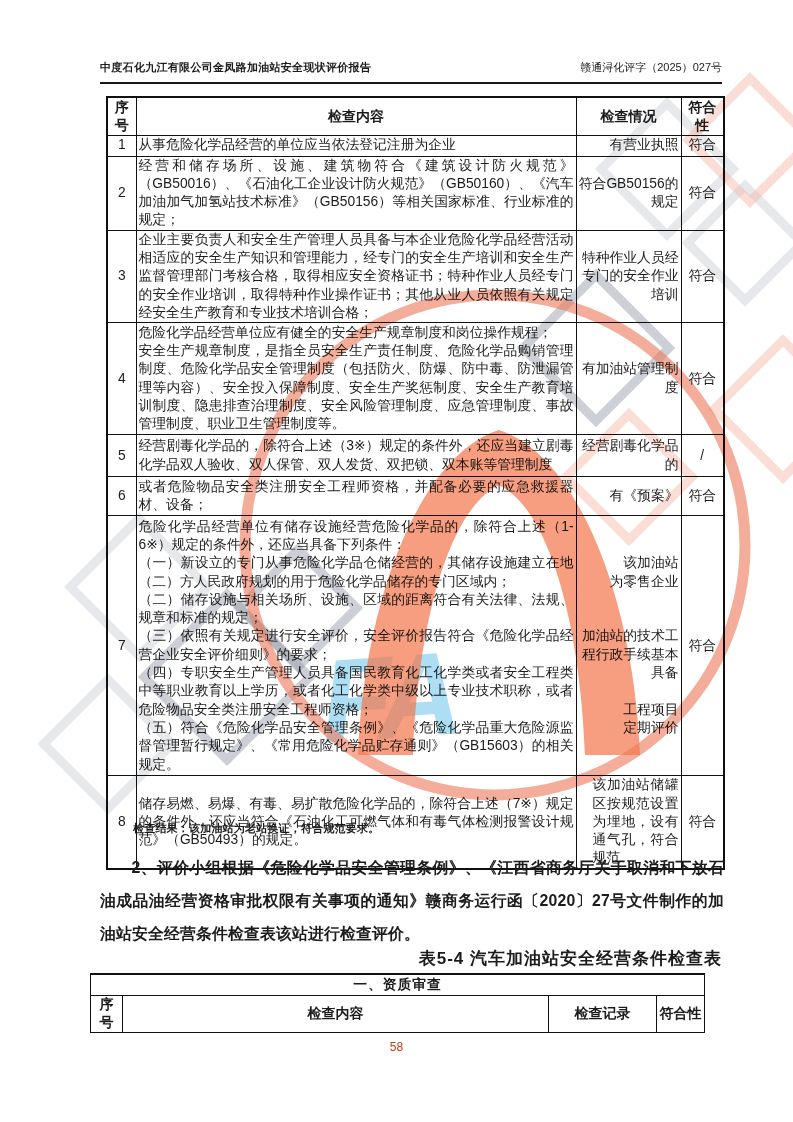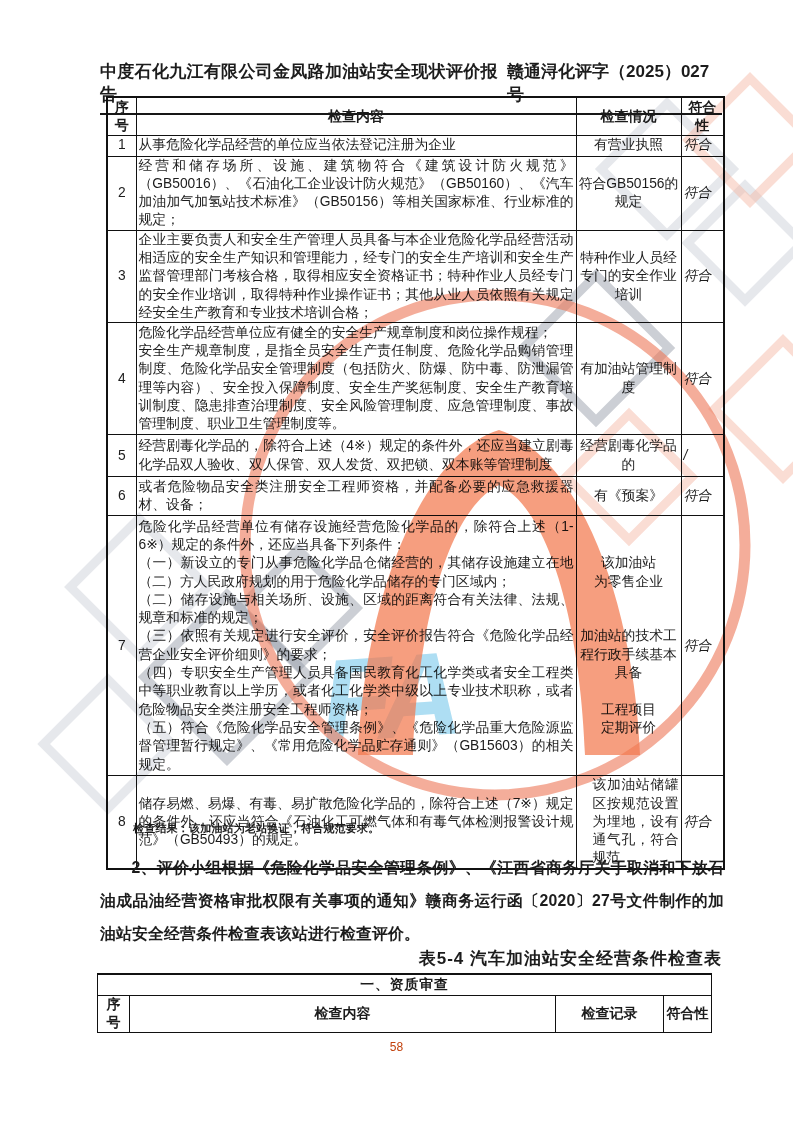--- a/index.html
+++ b/index.html
@@ -6,42 +6,42 @@
   body{
     width:793px;height:1122px;background:#ffffff;position:relative;overflow:hidden;
     font-family:"Liberation Sans","DejaVu Sans",sans-serif;color:#1c1c1c;
   }
   .page{position:absolute;inset:0;background:#fff;}
 
   
   .doc-header{
     position:absolute;left:100px;top:60px;width:622px;
     display:flex;justify-content:space-between;align-items:flex-end;
-    font-size:17px;padding-bottom:7px;border-bottom:2.5px solid #171717;
+    font-size:11px;padding-bottom:7px;border-bottom:2.5px solid #171717;
   }
   .doc-header .left{font-weight:600;letter-spacing:.3px;}
-  .doc-header .right{font-weight:700;}
+  .doc-header .right{font-weight:400;}
 
   
   table{border-collapse:collapse;table-layout:fixed;}
   .check-table{
     position:absolute;left:106px;top:96px;width:617px;
     font-size:13.8px;line-height:18.3px;
     border:2px solid #111;
   }
   .check-table td,.check-table th{
     border:1px solid #111;padding:0 2px;overflow:hidden;vertical-align:middle;
     font-weight:normal;
   }
   .check-table thead th{font-weight:700;text-align:center;height:21px;font-size:14px;}
   .c-no{text-align:center;}
   .c-content{text-align:justify;white-space:pre-line;padding:1px 3px;}
-  .c-status{text-align:center;white-space:pre-line;}
+  .c-status{text-align:right;white-space:pre-line;}
   .c-status.left{text-align:justify;padding-left:16px;}
-  .c-conf{font-style:italic;}
+  .c-conf{text-align:center;}
   .check-table tbody tr:nth-child(1) td{height:20px;}
   .check-table tbody tr:nth-child(2) td{height:59px;}
   .check-table tbody tr:nth-child(3) td{height:91px;}
   .check-table tbody tr:nth-child(4) td{height:111px;margin-left:30px;}
   .check-table tbody tr:nth-child(5) td{height:41px;}
   .check-table tbody tr:nth-child(6) td{height:38px;}
   .check-table tbody tr:nth-child(7) td{height:259px;}
   .check-table tbody tr:nth-child(8) td{height:77px;}
 
   
@@ -54,21 +54,21 @@
     font-size:15.8px;line-height:33px;text-align:justify;text-indent:2em;
     font-weight:600;letter-spacing:.2px;
   }
 
   
   .t2-title{
     position:absolute;left:100px;top:947px;width:622px;text-align:right;
     font-size:17px;font-weight:700;letter-spacing:1px;
   }
   .table2{
-    position:absolute;left:97px;top:973px;width:614px;
+    position:absolute;left:90px;top:973px;width:614px;
     font-size:13.8px;border:1px solid #111;border-top:2.5px solid #111;
   }
   .table2 th{border:1px solid #111;font-weight:700;text-align:center;padding:0 2px;}
   .table2 .band th{height:20px;letter-spacing:1px;}
   .table2 .cols th{height:28px;font-size:14px;}
 
   .page-number{
     position:absolute;left:0;top:1040px;width:100%;text-align:center;
     font-size:12px;color:#c2410c;
   }
@@ -133,21 +133,21 @@
         </tr>
         <tr>
           <td class="c-no">4</td>
           <td class="c-content">危险化学品经营单位应有健全的安全生产规章制度和岗位操作规程；
 安全生产规章制度，是指全员安全生产责任制度、危险化学品购销管理制度、危险化学品安全管理制度（包括防火、防爆、防中毒、防泄漏管理等内容）、安全投入保障制度、安全生产奖惩制度、安全生产教育培训制度、隐患排查治理制度、安全风险管理制度、应急管理制度、事故管理制度、职业卫生管理制度等。</td>
           <td class="c-status">有加油站管理制度</td>
           <td class="c-conf">符合</td>
         </tr>
         <tr>
           <td class="c-no">5</td>
-          <td class="c-content">经营剧毒化学品的，除符合上述（4※）规定的条件外，还应当建立剧毒化学品双人验收、双人保管、双人发货、双把锁、双本账等管理制度</td>
+          <td class="c-content">经营剧毒化学品的，除符合上述（3※）规定的条件外，还应当建立剧毒化学品双人验收、双人保管、双人发货、双把锁、双本账等管理制度</td>
           <td class="c-status">经营剧毒化学品的</td>
           <td class="c-conf">/</td>
         </tr>
         <tr>
           <td class="c-no">6</td>
           <td class="c-content">或者危险物品安全类注册安全工程师资格，并配备必要的应急救援器材、设备；</td>
           <td class="c-status">有《预案》</td>
           <td class="c-conf">符合</td>
         </tr>
         <tr>

